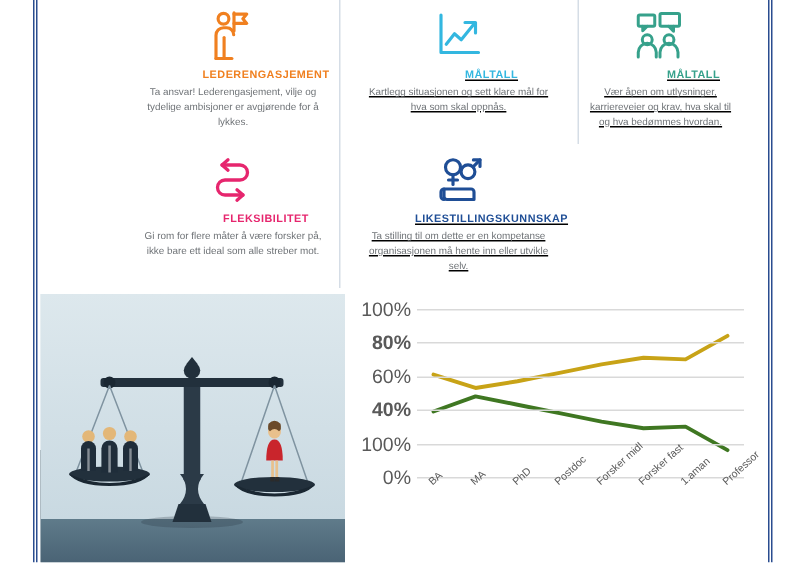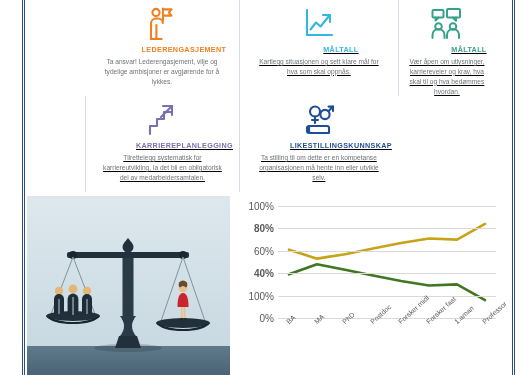--- a/index.html
+++ b/index.html
@@ -105,21 +105,21 @@
   }
   .ylabels {
     position: absolute;
     left: 0; top: 4px;
     width: 34px; height: 112px;
   }
   .ylab {
     position: absolute;
     right: 0;
     transform: translateY(-50%);
-    font-size: 10px;
+    font-size: 13px;
     color: #595959;
     white-space: nowrap;
   }
   .plot {
     position: absolute;
     left: 38px; top: 4px;
     width: 218px; height: 112px;
   }
   .gridline {
     position: absolute;
@@ -190,32 +190,32 @@
           <circle cx="8.5" cy="18.5" r="3.3"></circle>
           <circle cx="23" cy="18.5" r="3.3"></circle>
           <path d="M2.5 30 v-3.1 a6 6 0 0 1 12 0 V30"></path>
           <path d="M17 30 v-3.1 a6 6 0 0 1 12 0 V30"></path>
         </svg>
       </div>
       <div class="tile-title c-teal">MÅLTALL</div>
       <div class="tile-body">Vær åpen om utlysninger, karriereveier og krav, hva skal til og hva bedømmes hvordan.</div>
     </div>
 
-
-    <div class="tile col2 row2">
-      <div class="icon-wrap">
-        <svg width="28" height="32" viewBox="0 0 28 32" fill="none" stroke="#7b6fb0" stroke-width="2.1" stroke-linecap="round" stroke-linejoin="round">
-          <path d="M2 30 V22 H9 V15 H16 V8 H24"></path>
-          <path d="M15 2 H24 V11"></path>
-          <path d="M24 2 L13 13"></path>
-        </svg>
-      </div>
-      <div class="tile-title c-purple">KARRIEREPLANLEGGING</div>
-      <div class="tile-body">Tilrettelegg systematisk for karriereutvikling, la det bli en obligatorisk del av medarbeidersamtalen.</div>
-    </div>
+    <div class="tile col1 row2">
+      <div class="icon-wrap">
+        <svg width="28" height="30" viewBox="0 0 28 30" fill="none" stroke="#e6266e" stroke-width="2.2" stroke-linecap="round" stroke-linejoin="round">
+          <path d="M7 5 H19 a5 5 0 0 1 0 10 H9 a5 5 0 0 0 0 10 H21"></path>
+          <path d="M11 1.5 L7 5 L11 8.5"></path>
+          <path d="M17 21.5 L21 25 L17 28.5"></path>
+        </svg>
+      </div>
+      <div class="tile-title c-pink">FLEKSIBILITET</div>
+      <div class="tile-body">Gi rom for flere måter å være forsker på, ikke bare ett ideal som alle streber mot.</div>
+    </div>
+
 
     <div class="tile col3 row2">
       <div class="icon-wrap">
         <svg width="32" height="32" viewBox="0 0 32 32" fill="none" stroke="#1f4e96" stroke-width="2.1" stroke-linecap="round" stroke-linejoin="round">
           <circle cx="12" cy="7.5" r="5"></circle>
           <path d="M12 12.5 V19"></path>
           <path d="M9 16 H15"></path>
           <circle cx="22" cy="10.5" r="4.6"></circle>
           <path d="M25.4 7.2 L30 2.6"></path>
           <path d="M25.6 2.6 H30 V7"></path>

